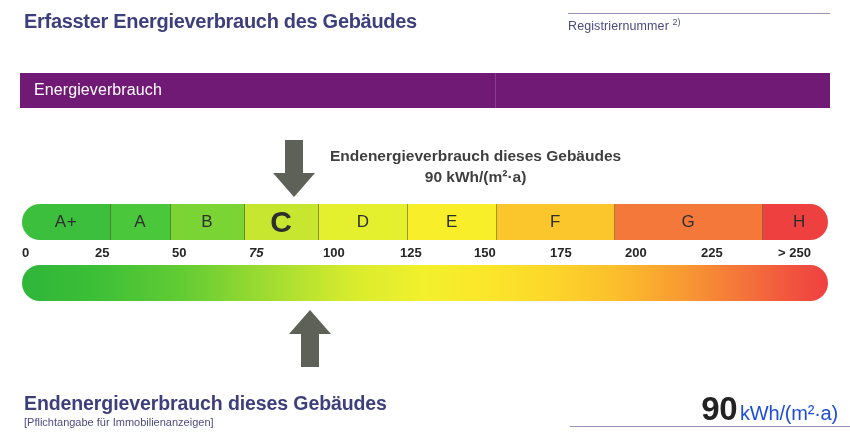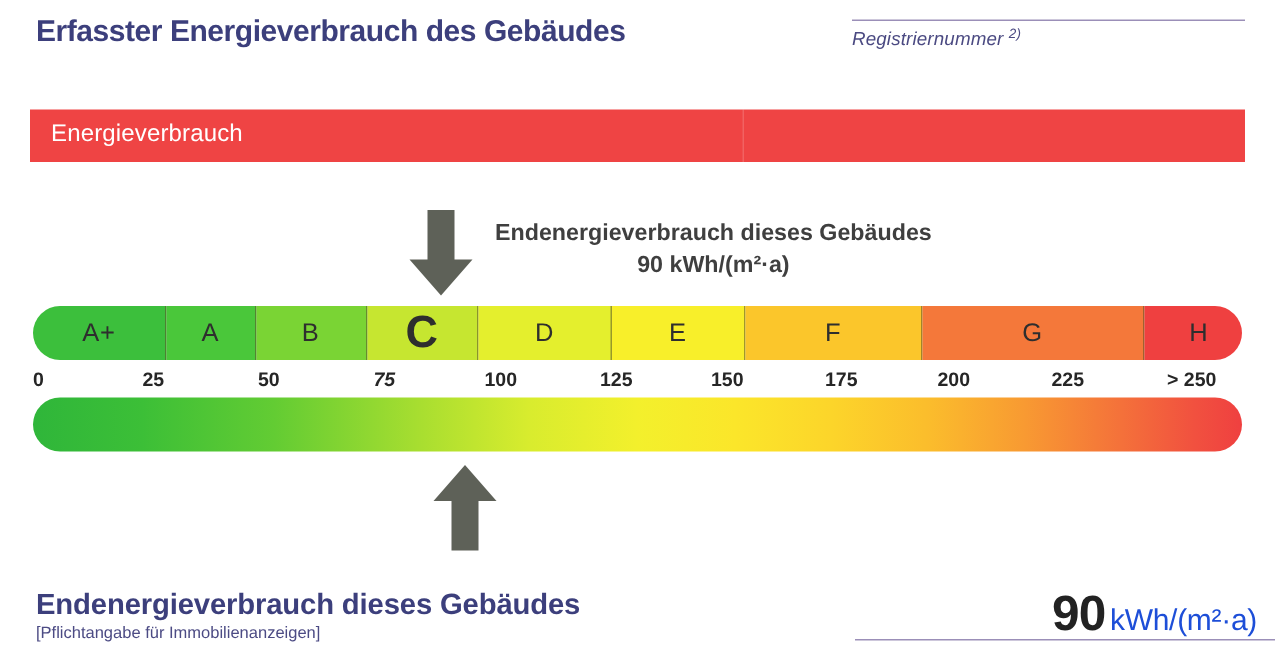--- a/index.html
+++ b/index.html
@@ -43,32 +43,31 @@
     height: 1px;
     background: #9b8fb8;
     width: 262px;
     margin-top: 1px;
   }
   #regnum-label {
     font-size: 12.5px;
     color: #4b4a82;
     margin-top: 3px;
     letter-spacing: 0.1px;
-    font-style: italic;
   }
   #regnum-label sup { font-size: 9px; }
 
   
   #section-band {
     position: absolute;
     left: 20px;
     top: 73px;
     width: 810px;
     height: 35px;
-    background: #ef4444;
+    background: #701a75;
   }
   #section-band-divider {
     position: absolute;
     left: 475px;
     top: 0;
     width: 1px;
     height: 35px;
     background: rgba(255,255,255,0.16);
   }
   #section-band-label {

